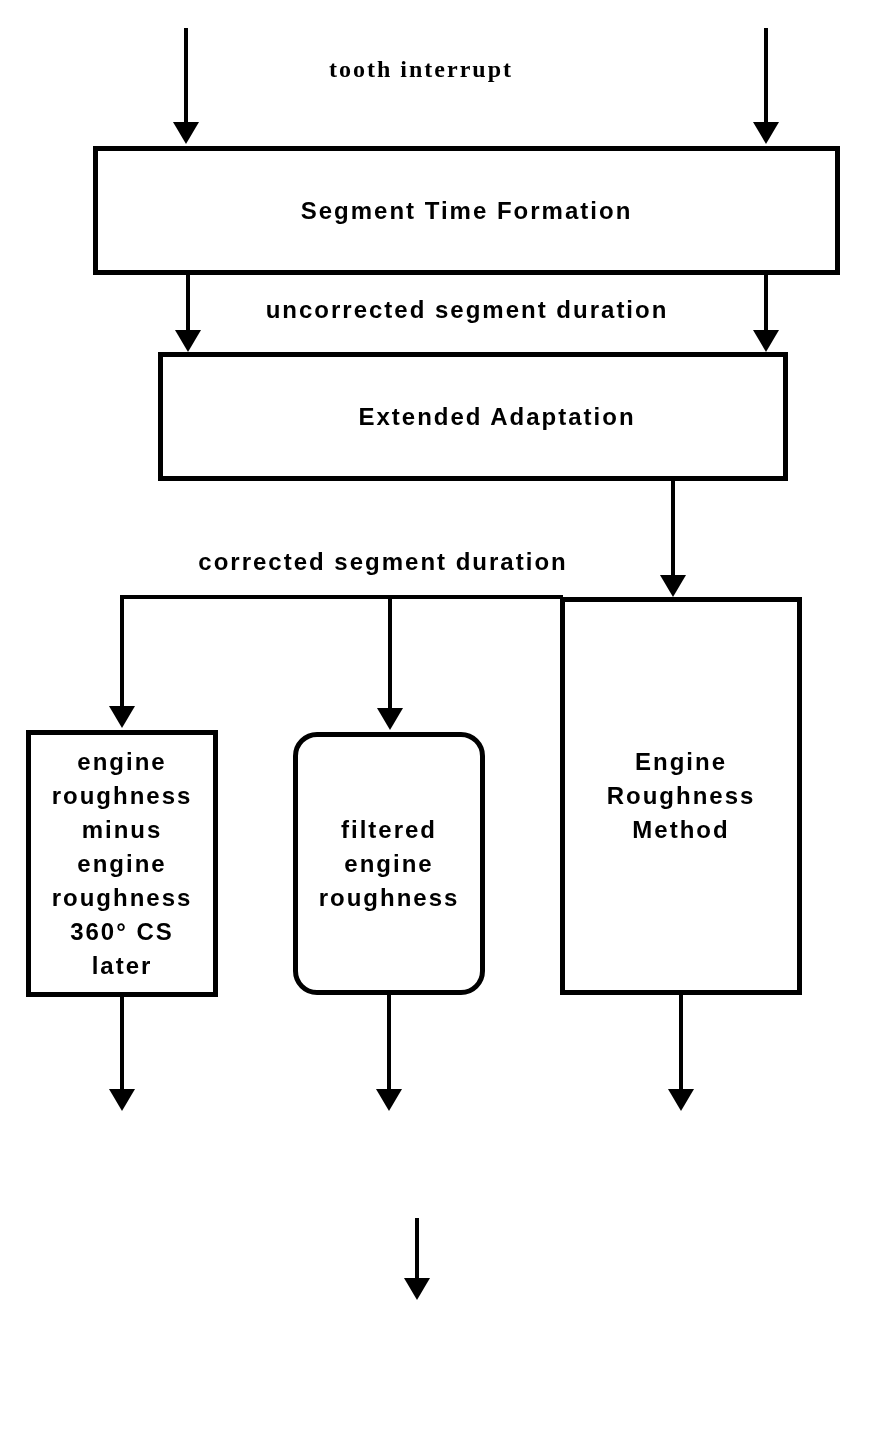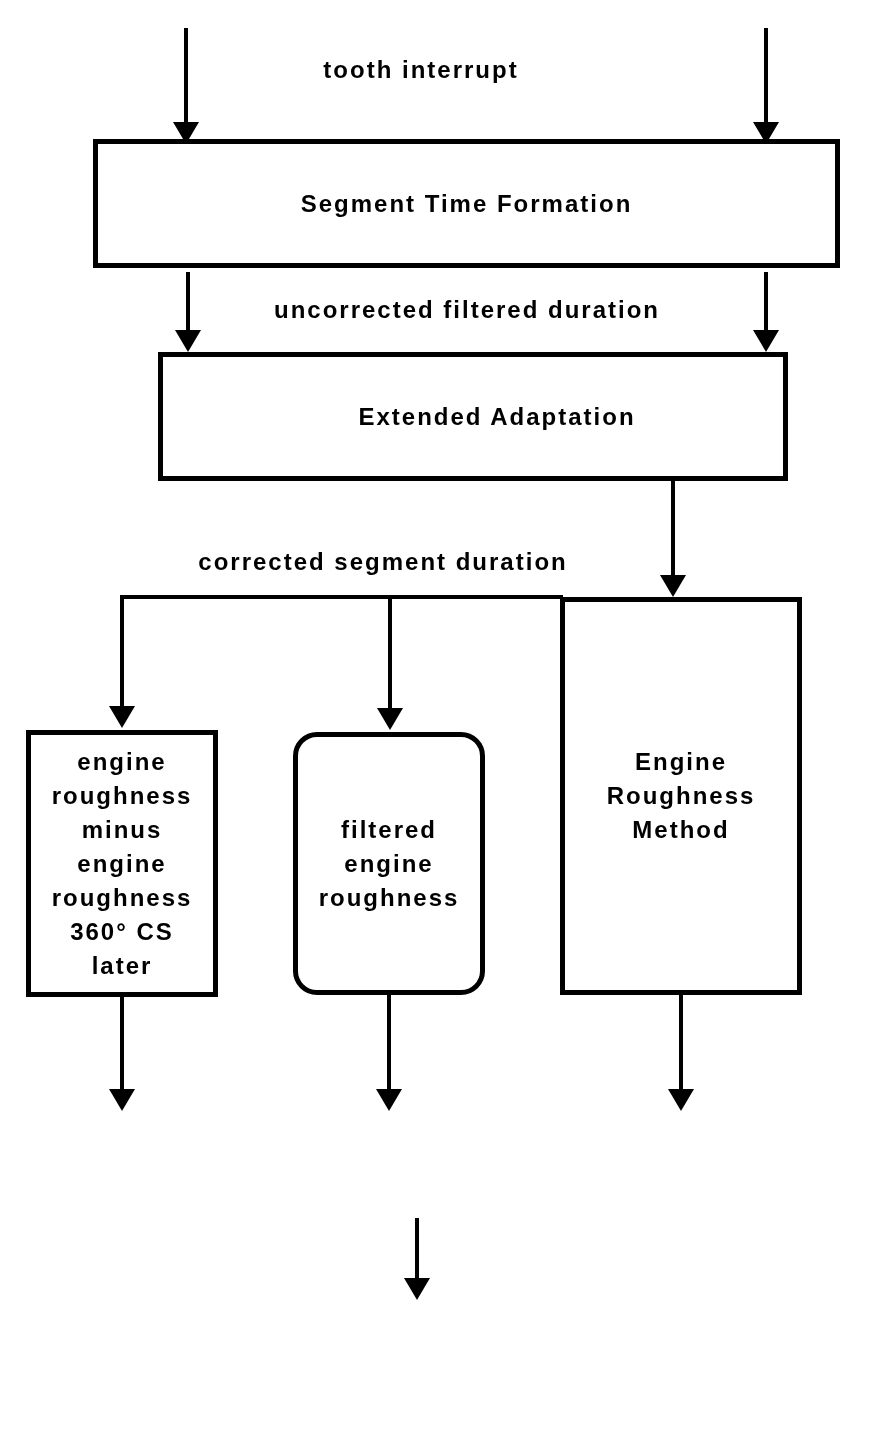--- a/index.html
+++ b/index.html
@@ -29,30 +29,30 @@
 </head>
 <body>
 
 <div class="canvas">
 
   <div class="vline" style="left:184px; top:28px; height:94px;"></div>
   <div class="ahead" style="left:173px; top:122px;"></div>
   <div class="vline" style="left:764px; top:28px; height:94px;"></div>
   <div class="ahead" style="left:753px; top:122px;"></div>
 
-  <div class="elabel" style="left:421px; top:56px;">tooth interrupt</div>
+  <div class="elabel" style="left:421px; top:56px;font-family:Liberation Serif, serif;">tooth interrupt</div>
 
-  <div class="node" style="left:93px; top:139px; width:747px; height:129px;">Segment Time Formation</div>
+  <div class="node" style="left:93px; top:146px; width:747px; height:129px;">Segment Time Formation</div>
 
   <div class="vline" style="left:186px; top:272px; height:58px;"></div>
   <div class="ahead" style="left:175px; top:330px;"></div>
   <div class="vline" style="left:764px; top:272px; height:58px;"></div>
   <div class="ahead" style="left:753px; top:330px;"></div>
 
-  <div class="elabel" style="left:467px; top:296px;">uncorrected filtered duration</div>
+  <div class="elabel" style="left:467px; top:296px;">uncorrected segment duration</div>
 
   <div class="node" style="left:158px; top:352px; width:630px; height:129px;padding-left:48px;">Extended Adaptation</div>
 
   <div class="vline" style="left:671px; top:481px; height:94px;"></div>
   <div class="ahead" style="left:660px; top:575px;"></div>
 
   <div class="elabel" style="left:383px; top:548px;">corrected segment duration</div>
 
   <div class="hline" style="left:120px; top:595px; width:443px;"></div>
 

